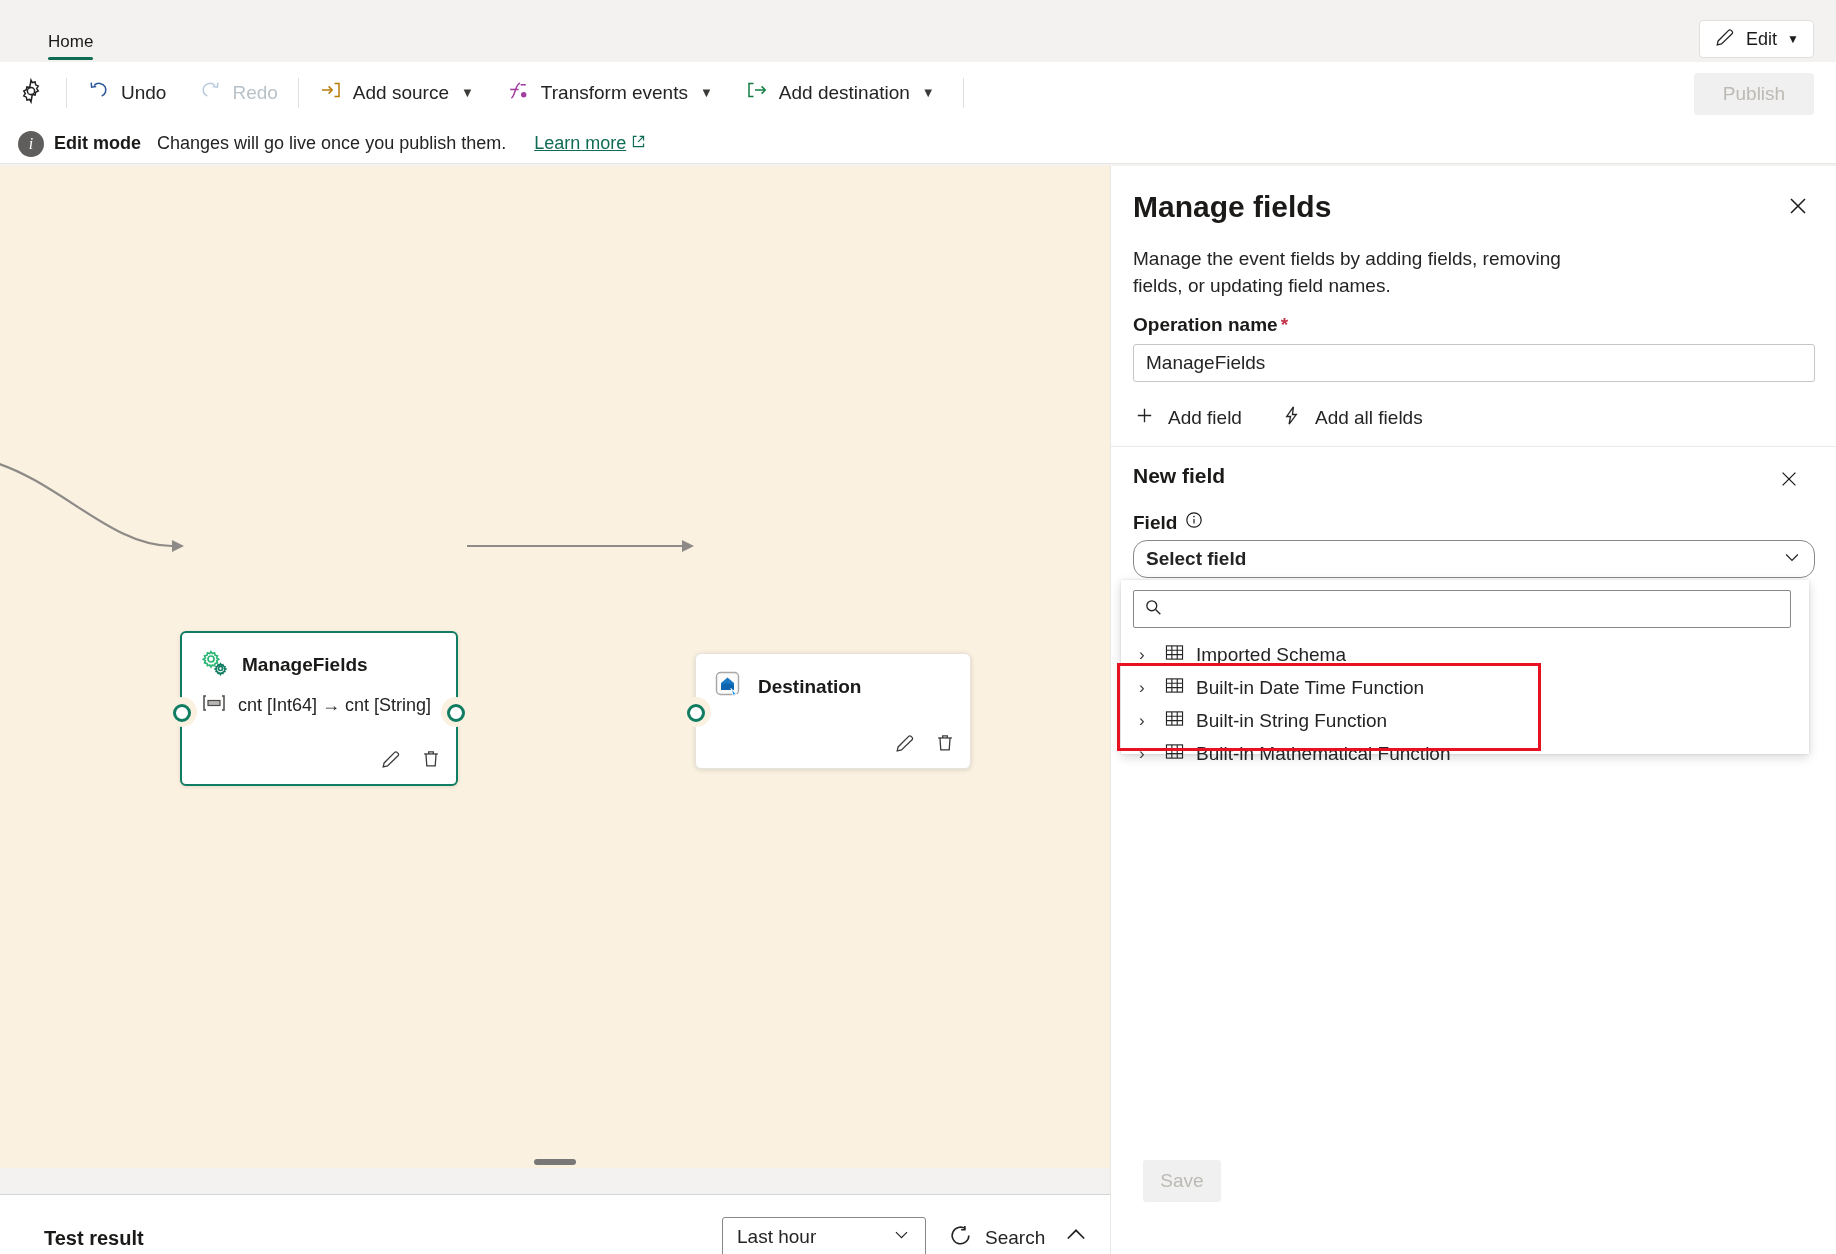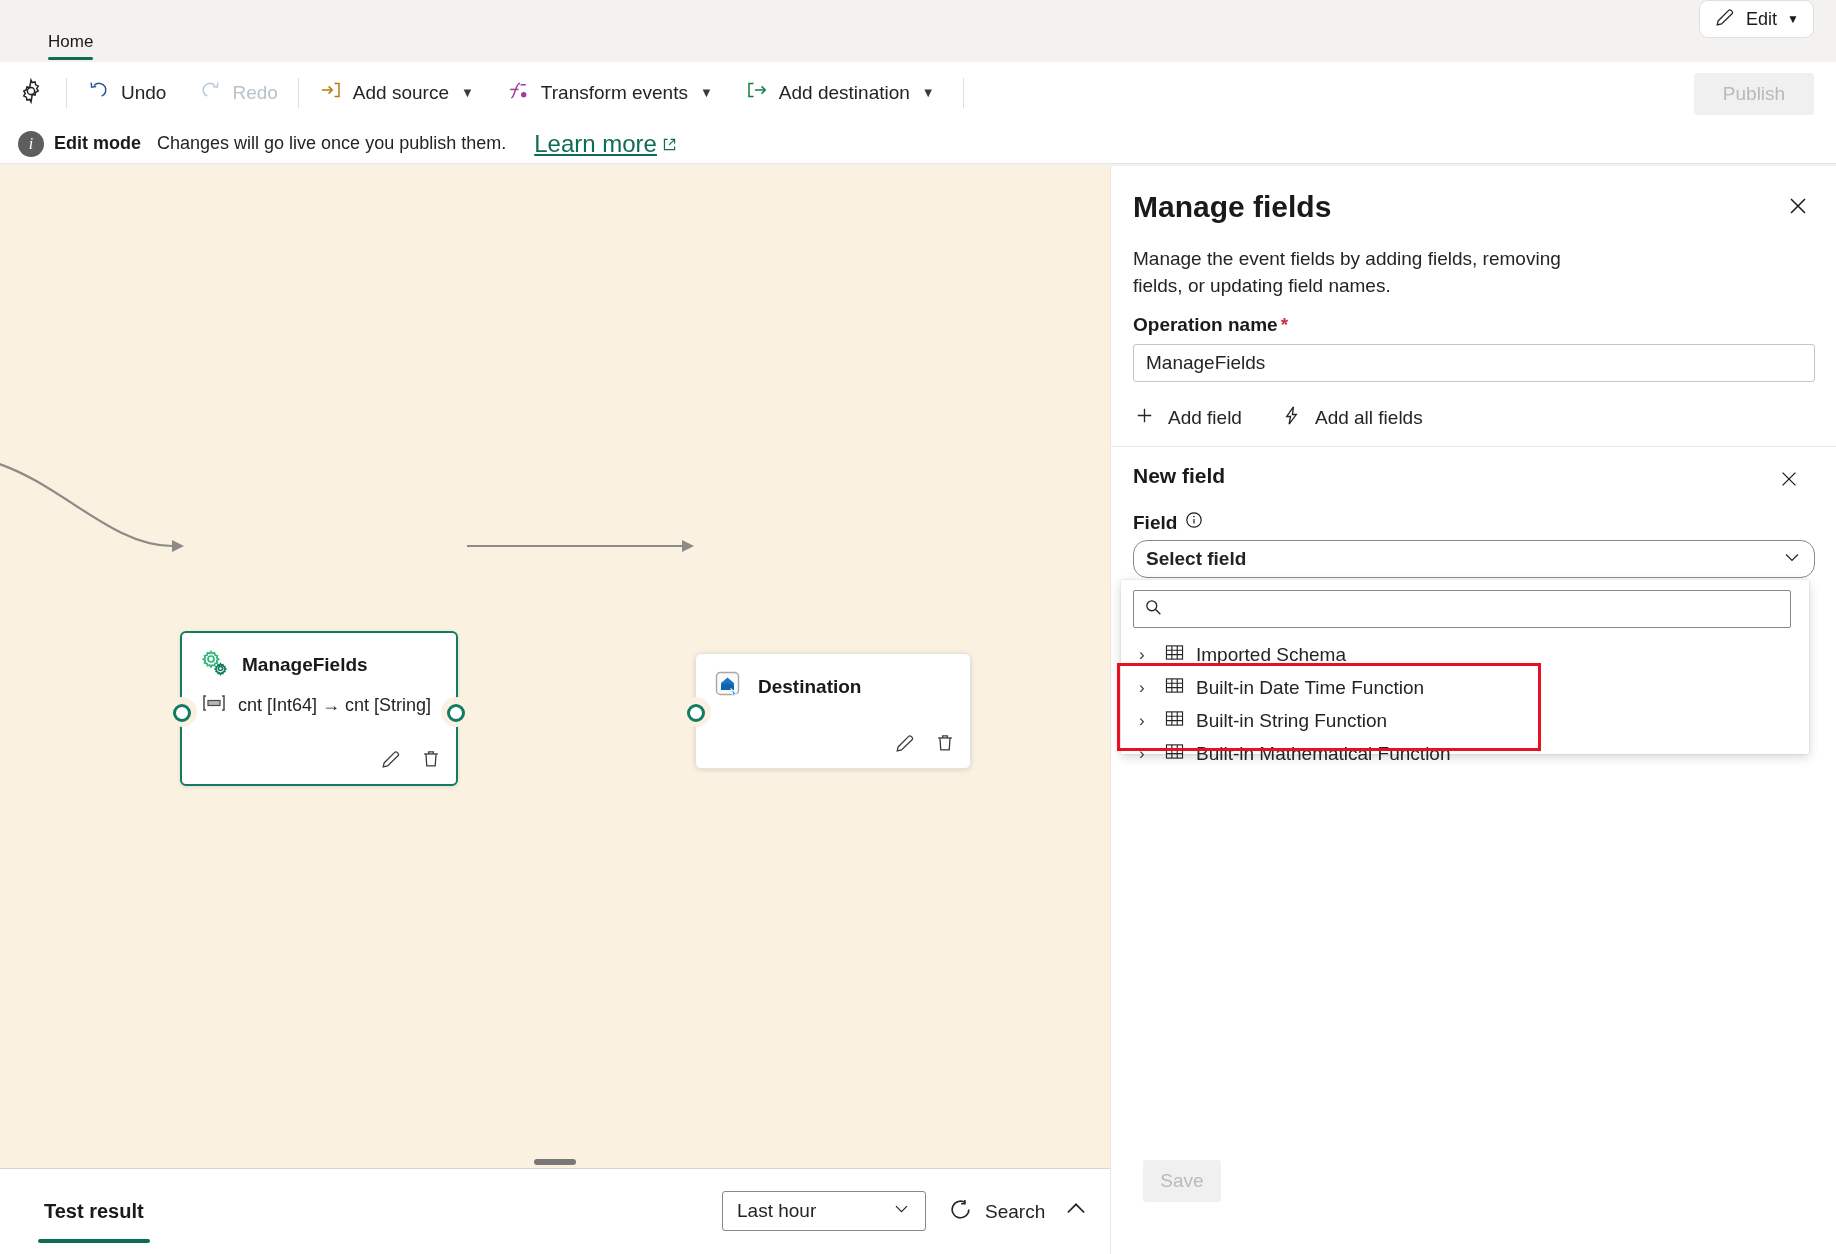--- a/index.html
+++ b/index.html
@@ -26,23 +26,23 @@
     margin-left: 40px;
     padding: 0 8px 10px 8px;
     font-size: 17px; color: #1b1a19;
     position: relative; cursor: pointer;
   }
   .tab-home::after {
     content: ""; position: absolute; left: 8px; right: 8px; bottom: 2px;
     height: 3px; background: #0f6c54; border-radius: 2px;
   }
   .edit-btn {
-    position: absolute; right: 22px; top: 0;
+    position: absolute; right: 22px; top: 20px;
     height: 38px; min-width: 108px;
-    background: #ffffff; border: 1px solid #e1dfdd; border-radius: 9px;
+    background: #ffffff; border: 1px solid #e1dfdd; border-radius: 4px;
     display: flex; align-items: center; gap: 10px;
     padding: 8px 14px; font-size: 18px; color: #1b1a19; cursor: pointer;
   }
 
   
   .cmdbar {
     position: absolute; top: 62px; left: 0; right: 0; height: 62px;
     background: #ffffff;
     display: flex; align-items: center;
     border-bottom: 1px solid #ffffff;
@@ -79,21 +79,21 @@
   }
   .info-icon {
     width: 26px; height: 26px; border-radius: 50%;
     background: #605e5c; color: #ffffff;
     display: flex; align-items: center; justify-content: center;
     font-size: 16px; font-style: italic; font-family: "Liberation Serif", serif;
   }
   .info-strong { font-size: 18px; font-weight: bold; color: #1b1a19; }
   .info-text { font-size: 18px; color: #242424; margin-left: 6px;}
   .info-link {
-    font-size: 24px; color: #0f6c54; text-decoration: underline;
+    font-size: 18px; color: #0f6c54; text-decoration: underline;
     margin-left: 18px; display: inline-flex; align-items: center; gap: 5px;
     cursor: pointer;
   }
 
   
   .canvas {
     position: absolute; top: 166px; left: 0; width: 1110px; bottom: 86px;
     background: #faf1e0;
     overflow: hidden;
   }
@@ -258,23 +258,23 @@
   }
   .save-btn {
     position: absolute; left: 32px; bottom: 52px;
     width: 78px; height: 42px;
     background: #f0f0f0; color: #bdb9b4; border: none; border-radius: 3px;
     font-size: 19px; font-family: inherit; cursor: default;
   }
 
   
   .bottombar {
-    position: absolute; left: 0; bottom: 0; width: 1110px; height: 86px;
+    position: absolute; left: 0; bottom: 0; width: 1110px; height: 60px;
     background: #ffffff; border-top: 1px solid #d6d4d2;
-    display: flex; align-items: center;
+    display: flex; 
   }
   .bt-tab {
     position: relative; height: 86px;
     display: flex; align-items: center;
     font-size: 20px; color: #242424; cursor: pointer;
     padding: 0 6px;
   }
   .bt-tab.active { font-weight: bold; color: #1b1a19; }
   .bt-tab.active::after {
     content: ""; position: absolute; left: 0; right: 0; bottom: 12px;

